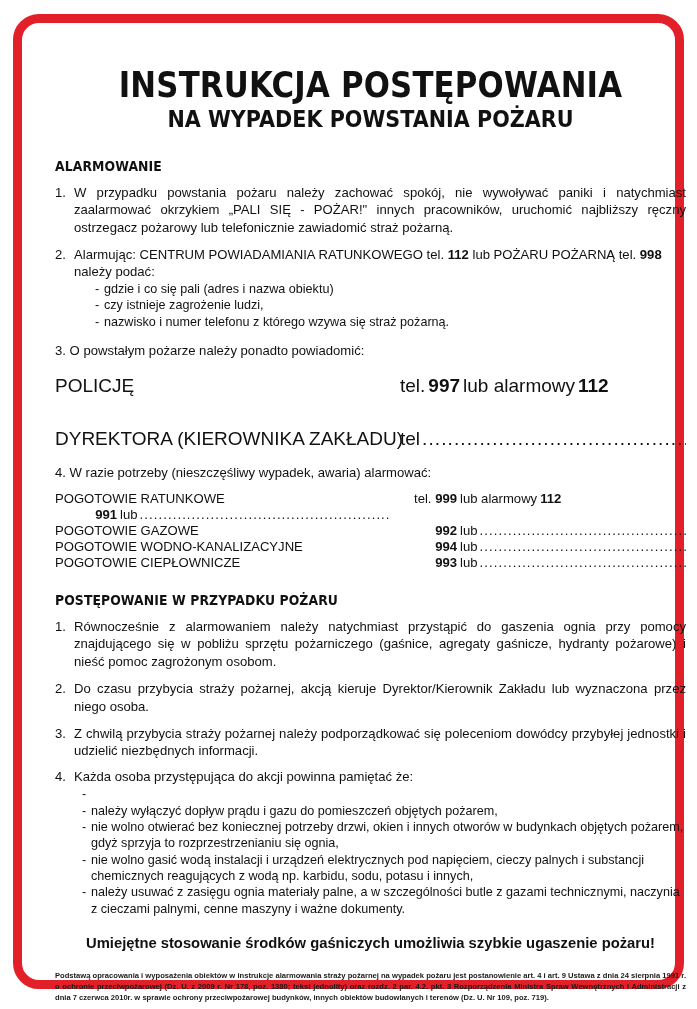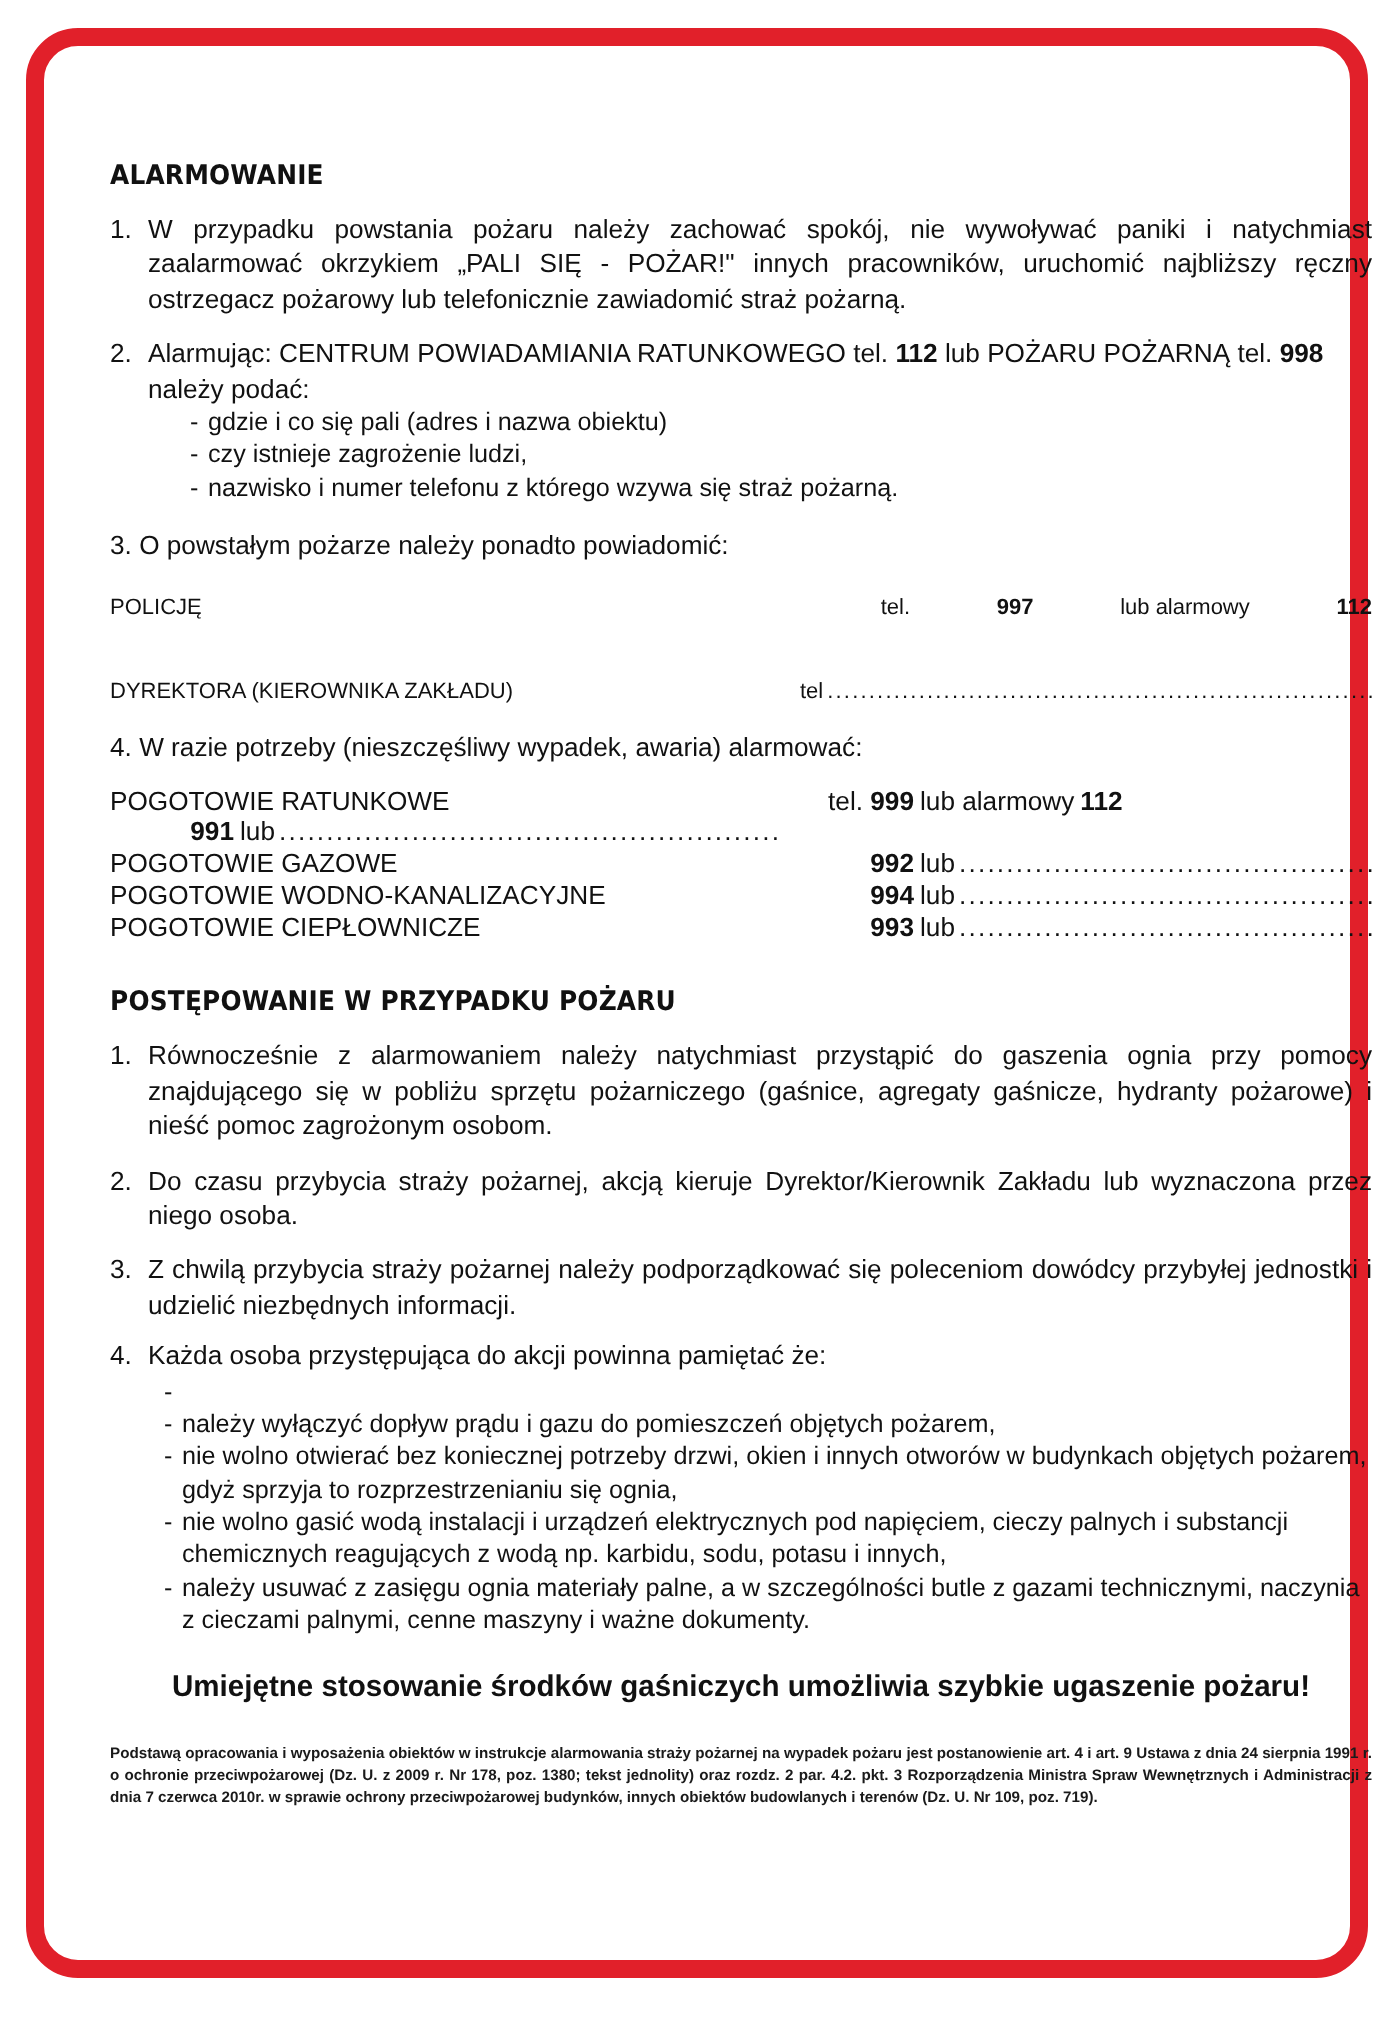--- a/index.html
+++ b/index.html
@@ -128,23 +128,22 @@
     line-height: 1.33;
     text-align: justify;
     margin-top: 1px;
   }
 
   
   .contact-block { margin-top: 15px; }
   .contact-row {
     display: flex;
     align-items: baseline;
-    font-size: 11px;
+    font-size: 19px;
     line-height: 1.3;
-    justify-content: space-between;
   }
   .contact-row .who {
     flex: 0 0 auto;
     width: 345px;
     white-space: nowrap;
   }
   .contact-row .tel-lead {
     flex: 0 0 auto;
     white-space: nowrap;
   }
@@ -222,20 +221,24 @@
     color: #1a1a1a;
   }
 </style>
 </head>
 <body>
 
 <div class="poster">
   <div class="poster-frame">
     <div class="content">
 
+      <div class="title-block">
+        <div class="title-main">INSTRUKCJA POSTĘPOWANIA</div>
+        <div class="title-sub">NA WYPADEK POWSTANIA POŻARU</div>
+      </div>
 
       <div class="section-heading heading-alarmowanie">ALARMOWANIE</div>
 
       <div class="num-item">
         <div class="num">1.</div>
         <div class="body">W przypadku powstania pożaru należy zachować spokój, nie wywoływać paniki i natychmiast zaalarmować okrzykiem „PALI SIĘ - POŻAR!" innych pracowników, uruchomić najbliższy ręczny ostrzegacz pożarowy lub telefonicznie zawiadomić straż pożarną.</div>
       </div>
 
       <div class="num-item">
         <div class="num">2.</div>

